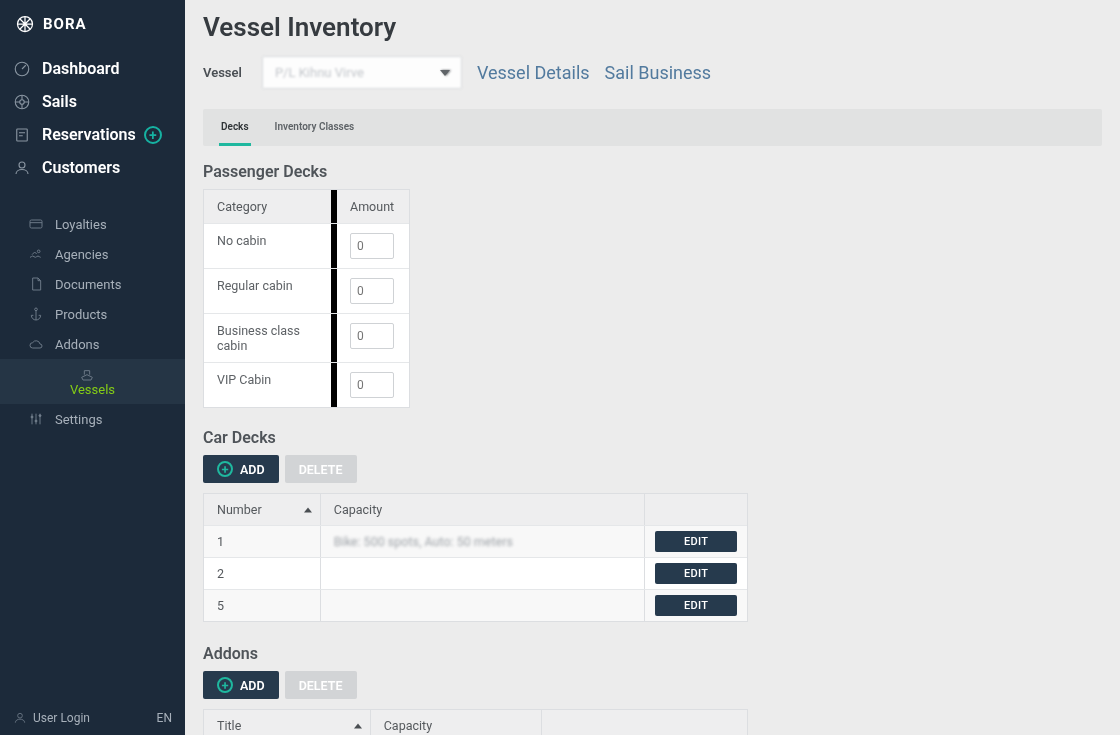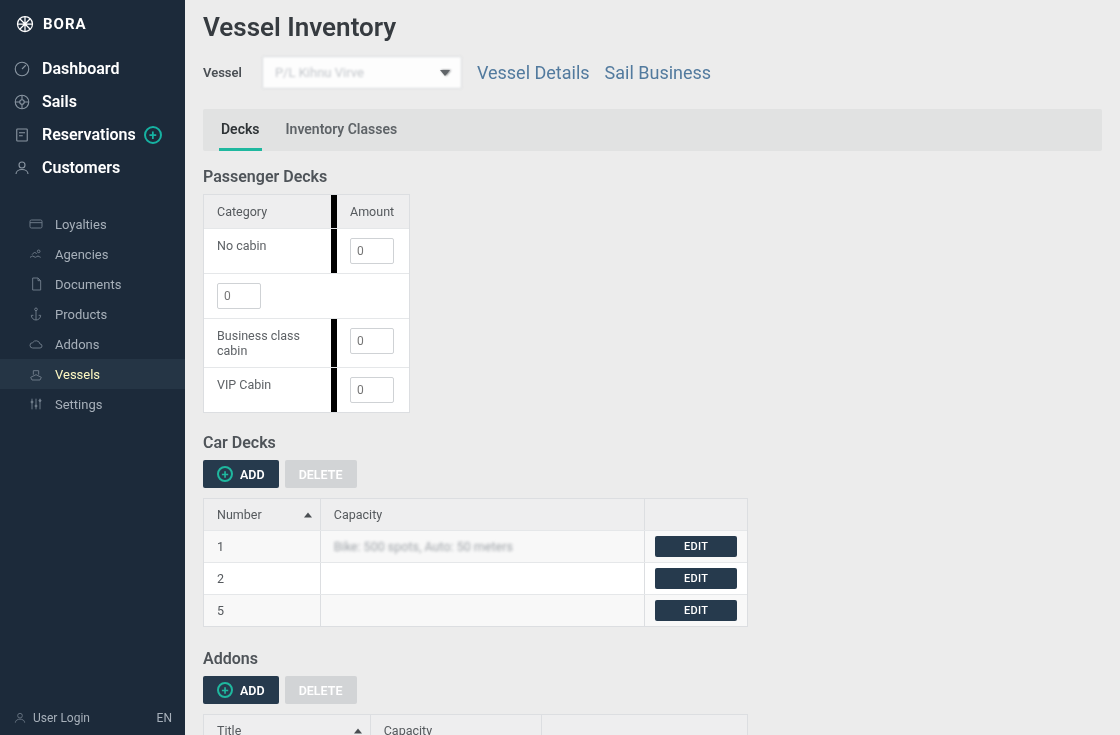--- a/index.html
+++ b/index.html
@@ -9,41 +9,41 @@
 .sidebar { width: 185px; background: #1c2a3a; color: #cfd6dd; display: flex; flex-direction: column; position: relative; }
 .logo { display: flex; align-items: center; padding: 14px 15px 12px; color: #fff; font-weight: 700; font-size: 15px; letter-spacing: 1px; }
 .logo svg { margin-right: 8px; }
 .nav-primary { padding-top: 6px; }
 .nav-primary .nav-item { display: flex; align-items: center; padding: 7px 13px; color: #fff; font-size: 16px; font-weight: 600; cursor: pointer; }
 .nav-primary .nav-item svg { width: 18px; height: 18px; margin-right: 11px; stroke: #8a96a2; fill: none; }
 .nav-primary .nav-item .plus { margin-left: 8px; width: 18px; height: 18px; border: 2px solid #16b2a2; border-radius: 9px; color: #16b2a2; font-size: 14px; display: inline-flex; align-items: center; justify-content: center; line-height: 1; }
 
 .nav-secondary { margin-top: 25px; }
 .nav-secondary .nav-item { display: flex; align-items: center; padding: 7px 28px; color: #a7b0ba; font-size: 13px; cursor: pointer; }
-.nav-secondary .nav-item.active { background: #253545; color: #fef9c3; }
+.nav-secondary .nav-item.active { background: #253545; color: #84cc16; flex-direction: column; }
 .nav-secondary .nav-item svg { width: 16px; height: 16px; margin-right: 11px; stroke: #6b7886; fill: none; }
 
 .sidebar-footer { position: absolute; bottom: 0; left: 0; right: 0; display: flex; align-items: center; justify-content: space-between; padding: 10px 13px; font-size: 12px; color: #a7b0ba; }
 .sidebar-footer .user { display: flex; align-items: center; }
 .sidebar-footer svg { width: 14px; height: 14px; margin-right: 6px; stroke: #6b7886; fill: none; }
 
 
 .main { flex: 1; padding: 12px 18px 20px 18px; overflow-y: auto; }
 h1 { font-size: 26px; font-weight: 600; color: #363b40; margin-bottom: 14px; }
 
 .vessel-row { display: flex; align-items: center; gap: 15px; margin-bottom: 20px; }
 .vessel-row label { font-size: 13px; font-weight: 600; color: #4a4f54; margin-right: 5px; }
 .vessel-select { background: #fff; border: 1px solid #d6d9dc; border-radius: 2px; padding: 8px 30px 8px 12px; font-size: 13px; color: #c0c4c9; position: relative; min-width: 200px; filter: blur(1.2px); opacity: .9; }
 .vessel-select:after { content:''; position:absolute; right:10px; top:50%; width:0;height:0; border-left:5px solid transparent; border-right:5px solid transparent; border-top:6px solid #606468; transform: translateY(-50%); filter:none;}
 .vessel-select-wrap{position:relative;}
 .vessel-select-wrap .caret{position:absolute; right:12px; top:50%; transform:translateY(-50%); width:0;height:0; border-left:5px solid transparent; border-right:5px solid transparent; border-top:6px solid #606468;}
 .link { color: #527a9e; font-size: 18px; cursor: pointer; }
 
 .tabbar { background: #e1e2e2; display: flex; padding: 0 16px; margin-bottom: 16px; border-radius:2px;}
-.tab { padding: 12px 2px 11px; margin-right: 22px; font-size: 14px; font-weight: 600; color: #5e6367; cursor: pointer; }
+.tab { padding: 12px 2px 11px; margin-right: 22px; font-size: 10px; font-weight: 600; color: #5e6367; cursor: pointer; }
 .tab.active { color: #2f3437; border-bottom: 3px solid #1fb89f; }
 
 h2 { font-size: 16px; font-weight: 600; color: #4f5459; margin-bottom: 8px; }
 
 .pd-table { border: 1px solid #dcdee1; background: #fff; display: inline-block; margin-bottom: 20px; }
 .pd-head, .pd-row { display: flex; }
 .pd-head { background: #eeeeef; }
 .pd-cell { padding: 9px 13px; font-size: 12.5px; color: #55595d; }
 .pd-cell.cat { width: 133px; border-right: 6px solid #000000; }
 .pd-cell.amt { width: 72px; }
@@ -206,20 +206,21 @@
     <div class="pd-head">
       <div class="pd-cell cat">Category</div>
       <div class="pd-cell amt">Amount</div>
     </div>
     <div id="pd-body">
         <div class="pd-row">
           <div class="pd-cell cat">No cabin</div>
           <div class="pd-cell amt"><input value="" placeholder="0" style=""></div>
         </div>
         <div class="pd-row">
+          <div class="pd-cell cat">Regular cabin</div>
           <div class="pd-cell amt"><input value="" placeholder="0" style=""></div>
         </div>
         <div class="pd-row">
           <div class="pd-cell cat">Business class cabin</div>
           <div class="pd-cell amt"><input value="" placeholder="0" style=""></div>
         </div>
         <div class="pd-row">
           <div class="pd-cell cat">VIP Cabin</div>
           <div class="pd-cell amt"><input value="" placeholder="0" style=""></div>
         </div>

